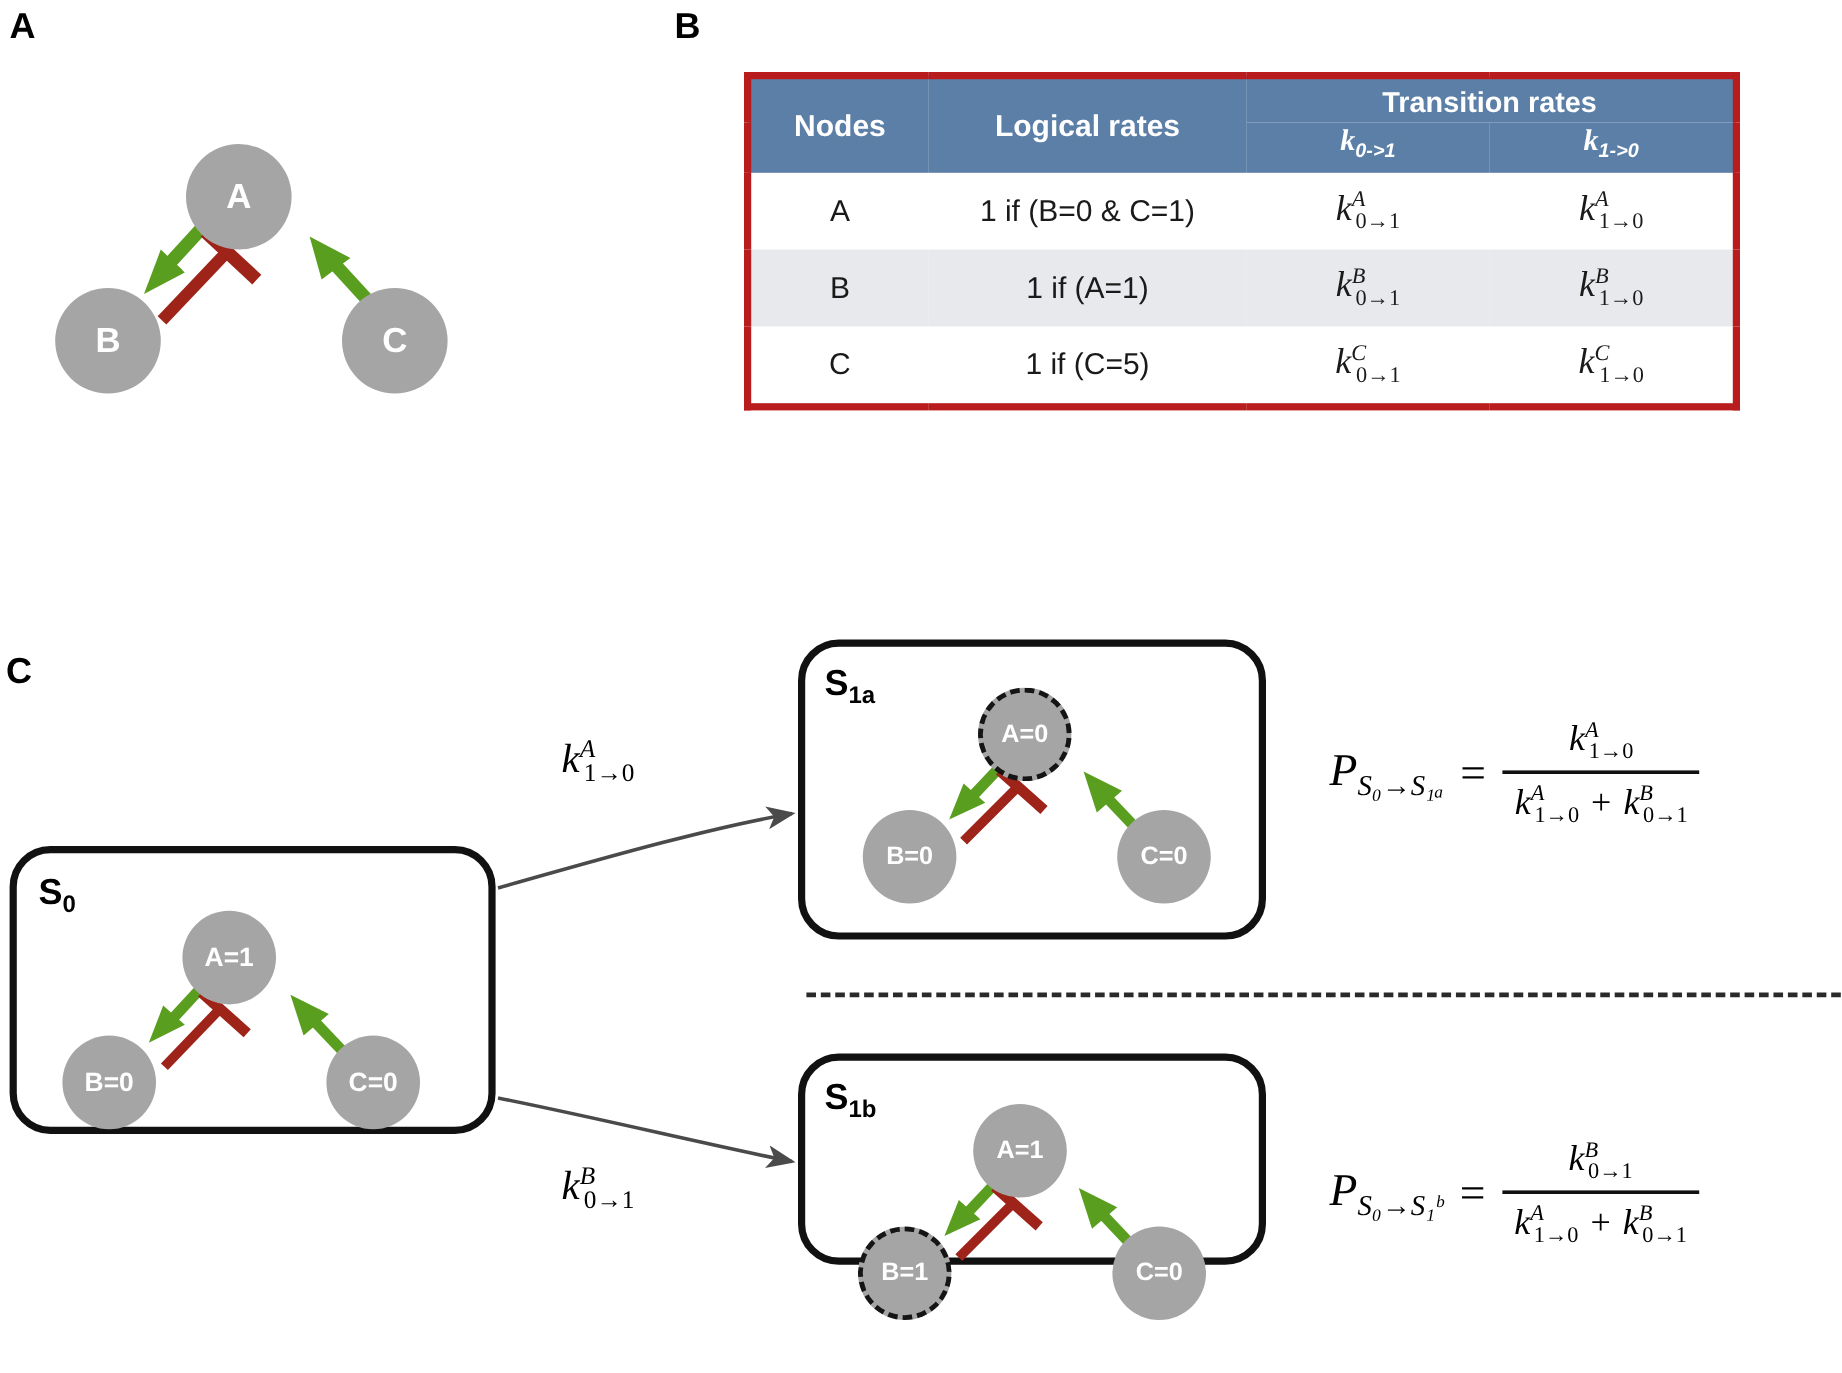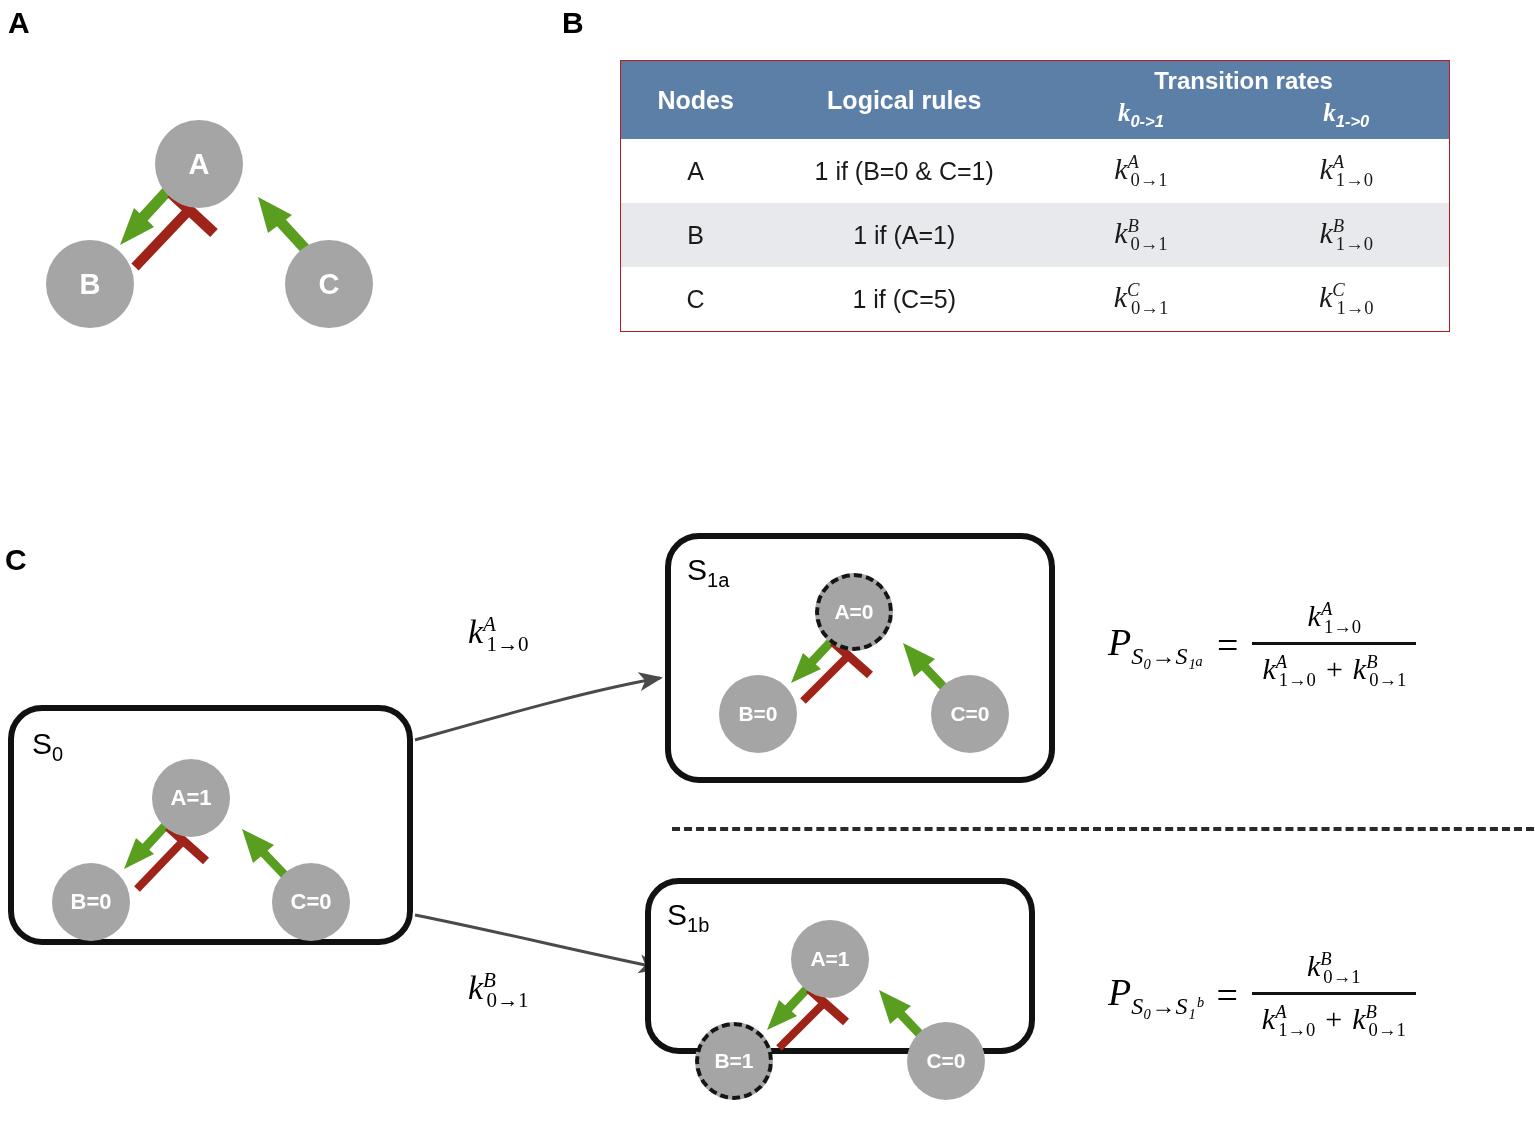--- a/index.html
+++ b/index.html
@@ -13,21 +13,21 @@
   .net{position:absolute;}
   .node{position:absolute;border-radius:50%;background:#a5a5a5;
         display:flex;align-items:center;justify-content:center;
         color:#fff;font-weight:bold;font-family:"Liberation Sans",sans-serif;
         box-sizing:border-box;}
   .node.dashed{border:4px dashed #151515;}
   .net svg{position:absolute;left:0;top:0;overflow:visible;}
 
   
   .tbl{position:absolute;border-collapse:collapse;background:#fff;
-       border:1px solid #b91c1c;}
+       border:6px solid #b91c1c;}
   .tbl th,.tbl td{text-align:center;vertical-align:middle;}
   .tbl thead th{background:#5b7fa6;color:#fff;font-weight:bold;
                 font-family:"Liberation Sans",sans-serif;}
   .tbl tbody td{font-size:25px;font-family:"Liberation Sans",sans-serif;color:#1a1a1a;}
   .tbl tbody tr.alt td{background:#e7e9ec;}
   .hdr-main{font-size:25px;padding:0;}
   .hdr-rates{font-size:24px;padding:6px 0 2px 0;}
   .hdr-sub{font-style:italic;font-family:"Liberation Serif",serif;
            font-size:25px;font-weight:normal;padding-bottom:8px;}
 
@@ -36,21 +36,21 @@
   .k-rate{display:inline-block;font-family:Liberation Serif, serif;
           font-style:italic;position:relative;white-space:nowrap;}
   .k-rate .base{font-size:1em;}
   .k-rate .sup{font-size:.62em;vertical-align:super;font-style:italic;}
   .k-rate .sub{font-size:.62em;vertical-align:sub;font-style:normal;
                margin-left:-0.45em;}
 
   
   .state-box{position:absolute;border:6px solid #111;border-radius:34px;
              background:#fff;box-sizing:border-box;}
-  .state-tag{position:absolute;font-weight:normal;font-size:30px;
+  .state-tag{position:absolute;font-weight:bold;font-size:30px;
              font-family:"Liberation Sans",sans-serif;white-space:nowrap;}
   .state-tag .sb{font-size:20px;vertical-align:sub;}
 
   .divider{position:absolute;border-top:4px dashed #2a2a2a;}
 
   .trans-label{position:absolute;font-size:30px;white-space:nowrap;}
 
   .formula{position:absolute;font-family:"Liberation Serif",serif;
            display:flex;align-items:center;white-space:nowrap;}
   .formula .lhs{font-style:italic;font-size:38px;}
@@ -99,21 +99,21 @@
     <span>C</span>
   </div>
 </div>
 
 <div class="panel-label" style="left:562px;top:8px;">B</div>
 
 <table class="tbl" style="left:620px;top:60px;width:830px;">
   <thead>
     <tr>
       <th class="hdr-main" rowspan="2" style="width:150px;">Nodes</th>
-      <th class="hdr-main" rowspan="2" style="width:270px;">Logical rules</th>
+      <th class="hdr-main" rowspan="2" style="width:270px;">Logical rates</th>
       <th class="hdr-rates" colspan="2">Transition rates</th>
     </tr>
     <tr>
       <th class="hdr-sub" style="width:205px;">
         <span class="mi">k</span><span style="font-size:.66em;vertical-align:sub;">0-&gt;1</span>
       </th>
       <th class="hdr-sub" style="width:205px;">
         <span class="mi">k</span><span style="font-size:.66em;vertical-align:sub;">1-&gt;0</span>
       </th>
     </tr>
@@ -245,21 +245,21 @@
       <span>B=0</span>
     </div>
     <div class="node" style="left:228px;top:122px;width:78px;height:78px;font-size:21px;">
       <span>C=0</span>
     </div>
   </div>
 </div>
 
 <div class="divider" style="left:672px;top:827px;width:862px;"></div>
 
-<div class="state-box" style="left:645px;top:878px;width:390px;height:176px;">
+<div class="state-box" style="left:665px;top:878px;width:390px;height:176px;">
   <div class="state-tag" style="left:16px;top:14px;">
     <span>S</span><span class="sb">1b</span>
   </div>
   <div class="net" style="left:28px;top:16px;width:345px;height:225px;">
     <svg width="345" height="225">
       <g>
         <line x1="138" y1="78" x2="106" y2="112" stroke="#5a9e20" stroke-width="9"></line>
         <polygon points="88,130 118,116 100,100" fill="#5a9e20"></polygon>
       </g>
       <g>

